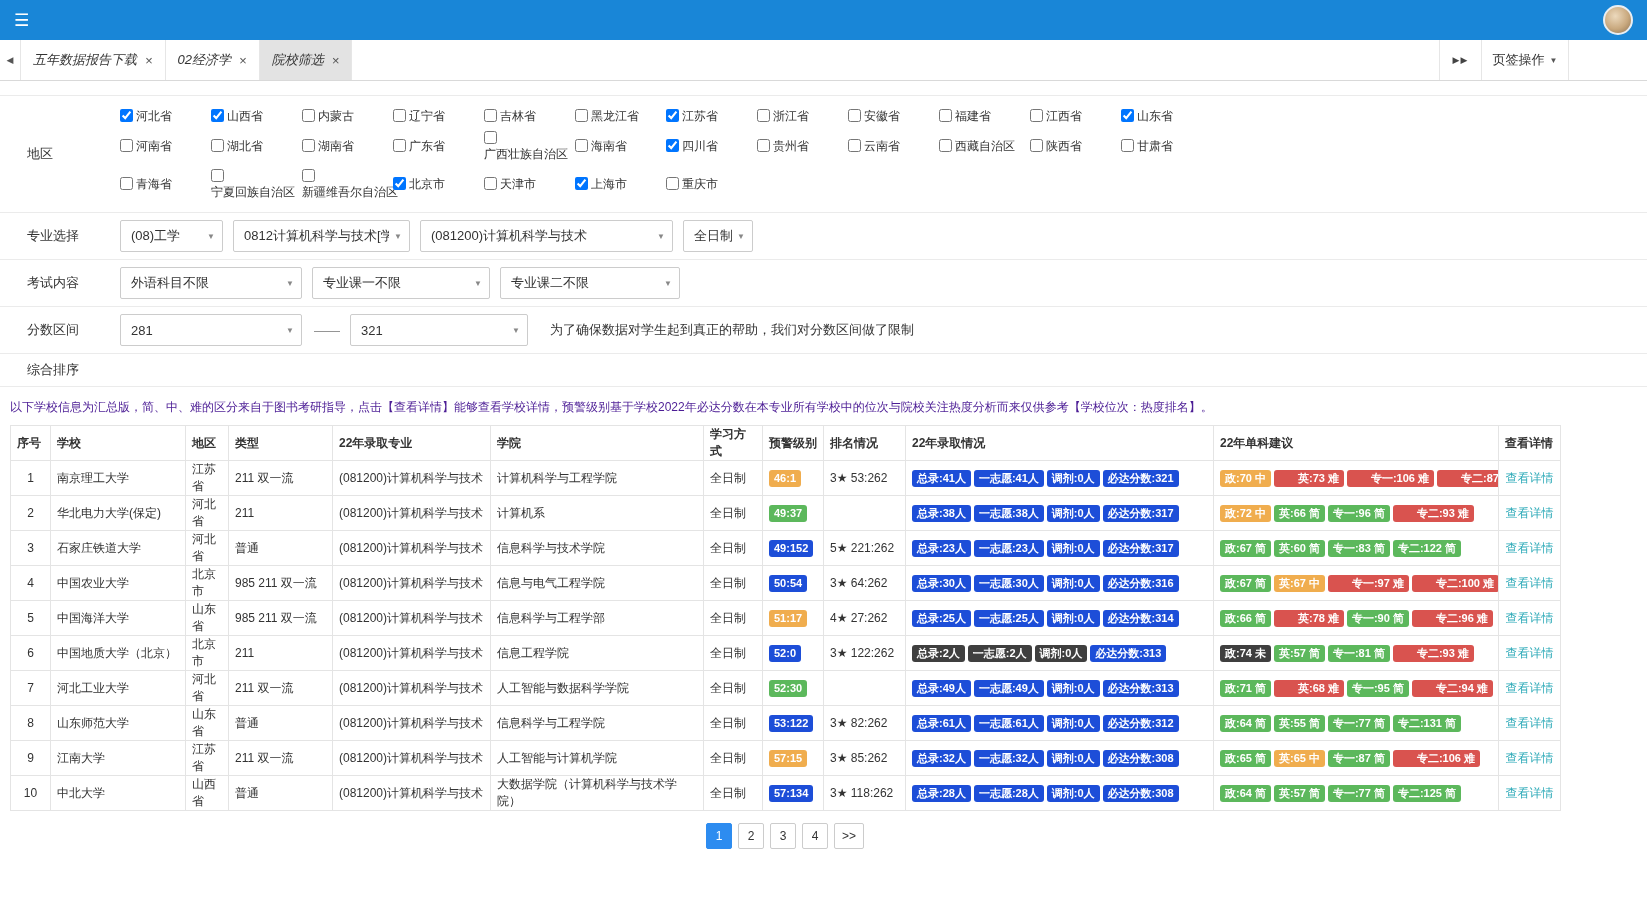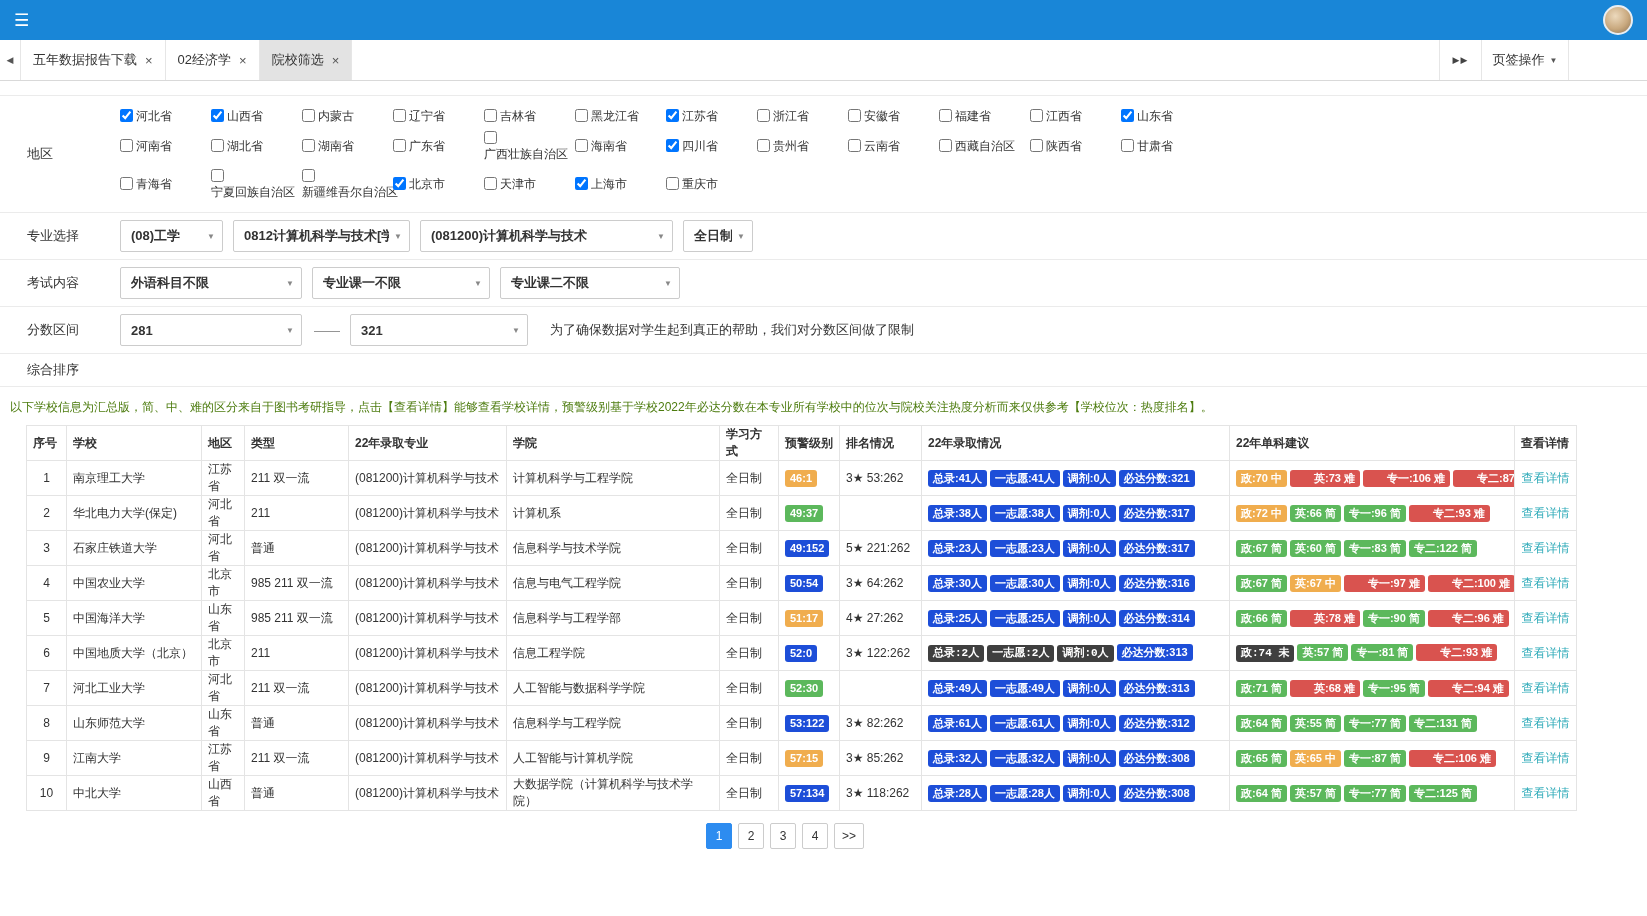--- a/index.html
+++ b/index.html
@@ -13,21 +13,21 @@
   .avatar { width:30px; height:30px; border-radius:50%; border:2px solid #e9eef3;
     background:radial-gradient(circle at 40% 35%, #ecd9bd 0%, #c9a97f 55%, #8c6f4e 100%);
     cursor:pointer; margin-right:4px; }
 
   
   .tabbar { height:41px; background:#fff; border-bottom:1px solid #d9d9d9; display:flex; align-items:stretch; }
   .tab-back { width:20px; display:flex; align-items:center; justify-content:center;
     color:#555; font-size:9px; cursor:pointer; }
   .tab-list { display:flex; flex:1; }
   .tab { display:flex; align-items:center; padding:0 12px; border-right:1px solid #e6e6e6;
-    font-size:13px; color:#333; cursor:pointer; white-space:nowrap; }
+    font-size:13px; color:#333; cursor:pointer; white-space:nowrap;font-style:italic; }
   .tab:first-child { border-left:1px solid #e6e6e6; }
   .tab.active { background:#e3e3e3; }
   .tab-close { margin-left:8px; color:#555; font-size:13px; line-height:1; }
   .tab-forward { width:42px; border-left:1px solid #e6e6e6; display:flex; align-items:center;
     justify-content:center; color:#444; font-size:9px; letter-spacing:1px; cursor:pointer; }
   .tab-ops { width:88px; border-left:1px solid #e6e6e6; border-right:1px solid #e6e6e6;
     margin-right:78px; display:flex; align-items:center; justify-content:center; gap:5px;
     font-size:13px; color:#333; cursor:pointer; }
   .caret-sm { font-size:8px; color:#555; }
 
@@ -37,52 +37,52 @@
   .filter-label { width:110px; padding-left:27px; flex-shrink:0; font-size:13px; color:#333; }
   .filter-content { display:flex; align-items:center; padding-left:10px; }
 
   .region-grid { display:flex; flex-wrap:wrap; align-items:center; width:1192px; padding:2px 0 2px 10px; }
   .region-cell { width:91px; font-size:12px; color:#333; margin:3px 0; line-height:16px; cursor:pointer; }
   .region-cell input { vertical-align:-2px; margin:0 3px 0 0; width:13px; height:13px; cursor:pointer; }
   .region-name { white-space:nowrap; display:inline-block; }
 
   .sel { display:inline-flex; align-items:center; position:relative; height:32px;
     border:1px solid #ccc; border-radius:2px; background:#fff; padding:0 20px 0 10px;
-    font-size:13px; color:#333; margin-right:10px; cursor:pointer; overflow:hidden;font-weight:bold; }
+    font-size:13px; color:#333; margin-right:10px; cursor:pointer; overflow:hidden; }
   .sel::after { content:"▼"; position:absolute; right:7px; top:50%; transform:translateY(-50%);
     font-size:8px; color:#888; }
   .sel-text { white-space:nowrap; overflow:hidden; }
   .w103{width:103px} .w177{width:177px} .w253{width:253px} .w70{width:70px}
   .w182{width:182px} .w178{width:178px} .w180{width:180px}
 
   .score-sep { color:#888; margin:0 10px 0 2px; font-size:13px; white-space:nowrap; }
   .score-note { font-size:13px; color:#333; margin-left:12px; }
 
   .btn-primary { height:34px; padding:0 23px; background:#2ab7c5; color:#fff; font-size:14px;
     border:1px solid #28a9b7; border-radius:2px; cursor:pointer;
     font-family:"Liberation Sans","DejaVu Sans",sans-serif; }
 
   
-  .notice { margin:12px 10px 9px 10px; font-size:12px; color:#4d7c0f; }
-
-  
-  .school-table { border-collapse:collapse; margin-left:26px; table-layout:fixed; width:1550px; background:#fff;border-radius:25px; }
+  .notice { margin:12px 10px 9px 10px; font-size:12px; color:#4c1d95; }
+
+  
+  .school-table { border-collapse:collapse; margin-left:10px; table-layout:fixed; width:1550px; background:#fff;border-radius:25px; }
   .school-table th, .school-table td { border:1px solid #e4e4e4; padding:0 6px; font-size:12px;
     color:#333; height:31px; vertical-align:middle; text-align:left; overflow:hidden; }
   .school-table th { font-weight:bold; }
   .c-center { text-align:center !important; }
   .nowrap { white-space:nowrap; }
 
   .badge { display:inline-block; padding:2px 5px; border-radius:3px; color:#fff; font-size:11px;
     font-weight:bold; line-height:13px; margin:1px 3px 1px 0; white-space:nowrap; }
   .badge.blue   { background:#1d4ed8; }
   .badge.green  { background:#5cb85c; }
   .badge.orange { background:#f0ad4e; }
   .badge.red    { background:#d9534f;padding-left:24px; }
-  .badge.dark   { background:#3f3f3f;font-family:Liberation Mono, monospace; }
+  .badge.dark   { background:#3f3f3f; }
 
   .detail-link { color:#2daab8; cursor:pointer; text-decoration:none; font-size:12px; }
 
   
   .pagination { width:1550px; margin:12px 0 0 10px; display:flex; justify-content:center; gap:6px; }
   .page-btn { min-width:26px; height:26px; line-height:24px; text-align:center; border:1px solid #ccc;
     font-size:12px; color:#333; padding:0 7px; cursor:pointer; background:#fff; border-radius:2px; }
   .page-btn.active { background:#2d8cf0; border-color:#2d8cf0; color:#fff; }
 </style>
 </head>

